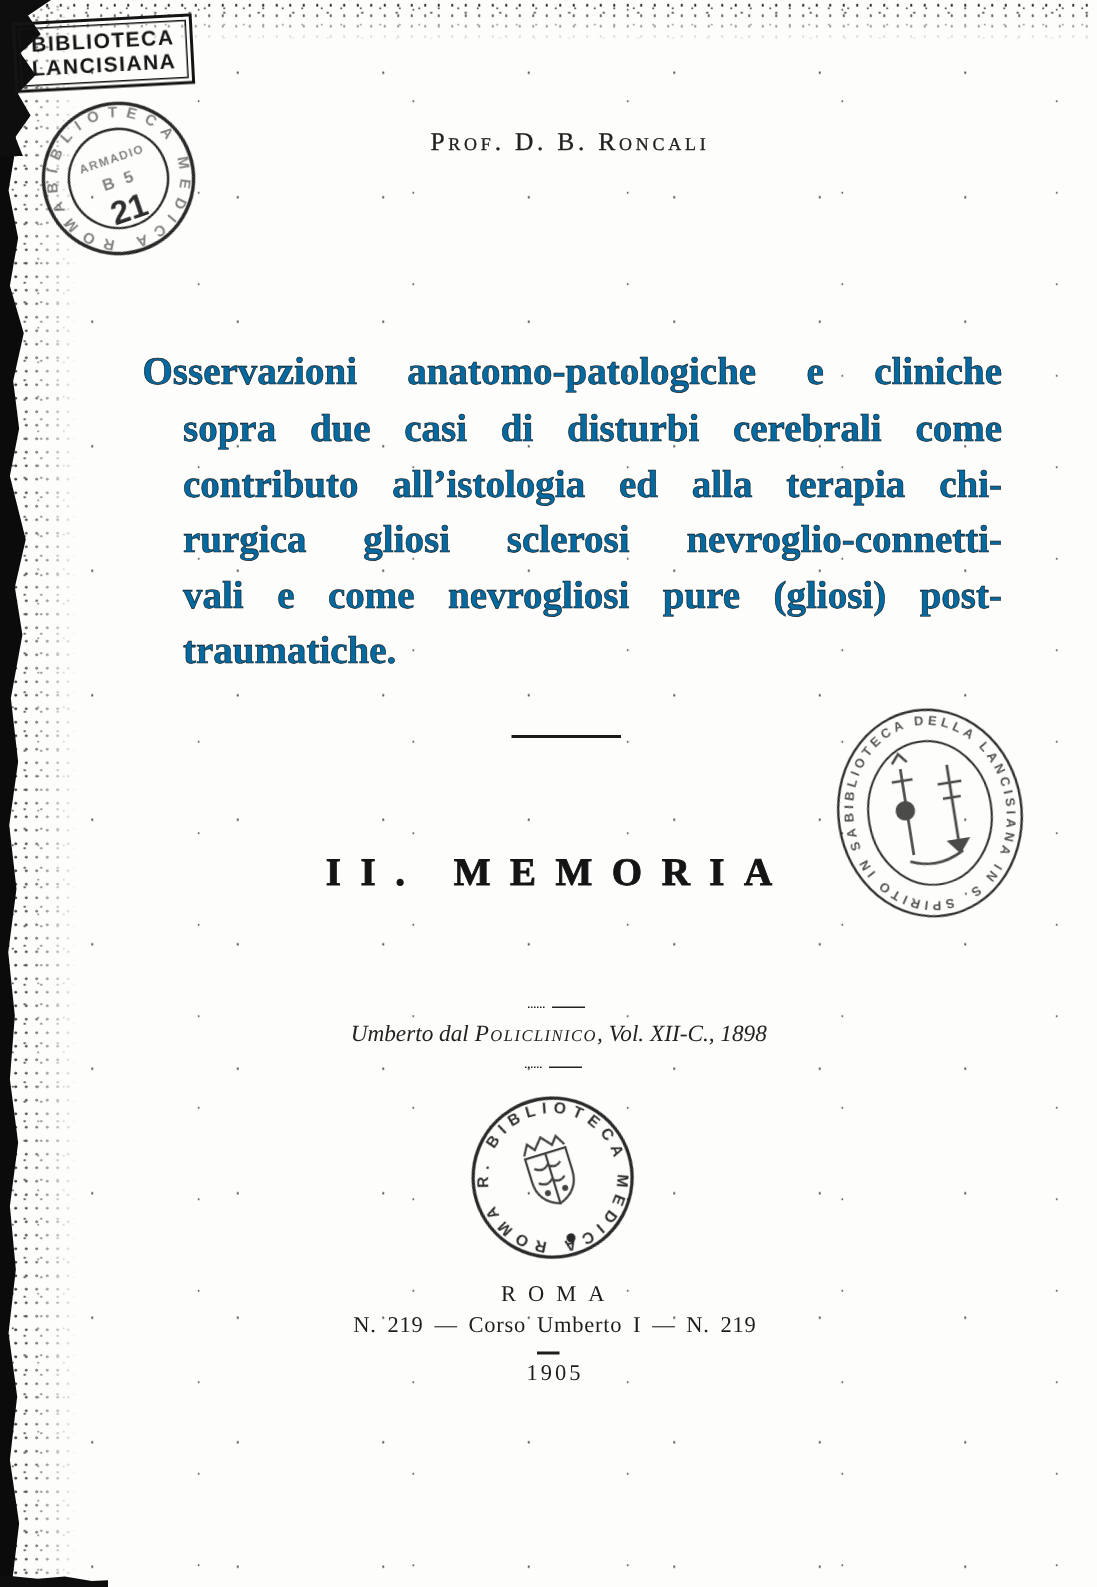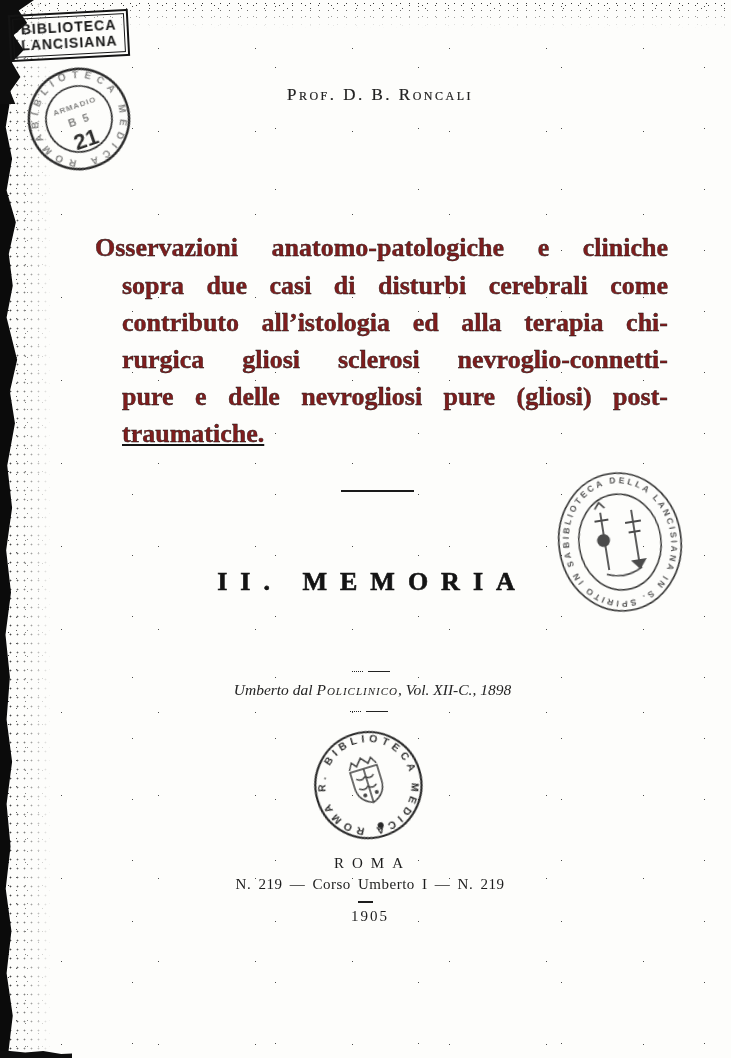--- a/index.html
+++ b/index.html
@@ -43,24 +43,24 @@
     transform:rotate(-3deg);background:transparent;}
   .rect-stamp-inner{border:1.5px solid #141414;text-align:center;padding:2px 1px 3px;}
   .rect-stamp-line{font-family:"Liberation Sans",sans-serif;font-weight:bold;
     font-size:14px;line-height:16px;letter-spacing:1px;color:#161616;}
   svg text{font-family:"Liberation Sans",sans-serif;font-weight:bold;fill:#1c1c1c;}
   .blurry{filter:blur(.45px);opacity:.6;}
   
   .author{position:absolute;left:0;top:85px;width:760px;text-align:center;
     font-size:17px;font-variant:small-caps;letter-spacing:2.5px;color:#222;
     -webkit-text-stroke:.2px #222;}
-  .tline{position:absolute;height:36px;font-weight:700;font-size:26px;color:#7f1d1d;
+  .tline{position:absolute;height:36px;font-weight:700;font-size:26px;color:#0369a1;
     text-align:justify;text-align-last:justify;-webkit-text-stroke:.4px #141414;
     word-spacing:2px;}
-  .tline.last{text-align-last:left;text-decoration:underline;}
+  .tline.last{text-align-last:left;}
   .rule1{position:absolute;left:341px;top:490px;width:73px;height:2px;background:#1a1a1a;}
   .memoria{position:absolute;left:0;top:567px;width:745px;text-align:center;
     font-weight:700;font-size:26px;letter-spacing:13px;color:#141414;
     -webkit-text-stroke:.6px #141414;}
   .sep{position:absolute;display:flex;align-items:center;gap:5px;}
   .sep-dot{width:11px;border-top:1.6px dotted #222;}
   .sep-solid{width:22px;border-top:1.6px solid #222;}
   .estratto{position:absolute;left:0;top:681px;width:745px;text-align:center;
     font-style:italic;font-size:15.5px;color:#222;}
   .estratto .journal{font-variant:small-caps;letter-spacing:1px;}
@@ -101,21 +101,21 @@
   <text x="63" y="92" text-anchor="middle" font-size="22">21</text>
 </svg>
 
 <div class="author">Prof. D. B. Roncali</div>
 
 <div>
   <div class="tline" style="left:95px;top:233px;width:573px">Osservazioni anatomo-patologiche e cliniche</div>
   <div class="tline" style="left:122px;top:271px;width:546px">sopra due casi di disturbi cerebrali come</div>
   <div class="tline" style="left:122px;top:308px;width:546px">contributo all’istologia ed alla terapia chi-</div>
   <div class="tline" style="left:122px;top:345px;width:546px">rurgica gliosi sclerosi nevroglio-connetti-</div>
-  <div class="tline" style="left:122px;top:382px;width:546px">pure e delle nevrogliosi pure (gliosi) post-</div>
+  <div class="tline" style="left:122px;top:382px;width:546px">vali e come nevrogliosi pure (gliosi) post-</div>
   <div class="tline last" style="left:122px;top:419px;width:546px">traumatiche.</div>
 </div>
 
 <div class="rule1"></div>
 
 <div class="memoria">II. MEMORIA</div>
 
 <svg class="stamp" style="left:552px;top:466px;transform:rotate(-9deg);opacity:.9" width="136" height="152" viewBox="0 0 136 152">
   <ellipse cx="68" cy="76" rx="61" ry="69" fill="none" stroke="#1a1a1a" stroke-width="1.6"></ellipse>
   <ellipse cx="68" cy="76" rx="41" ry="48" fill="none" stroke="#1a1a1a" stroke-width="1.4"></ellipse>

